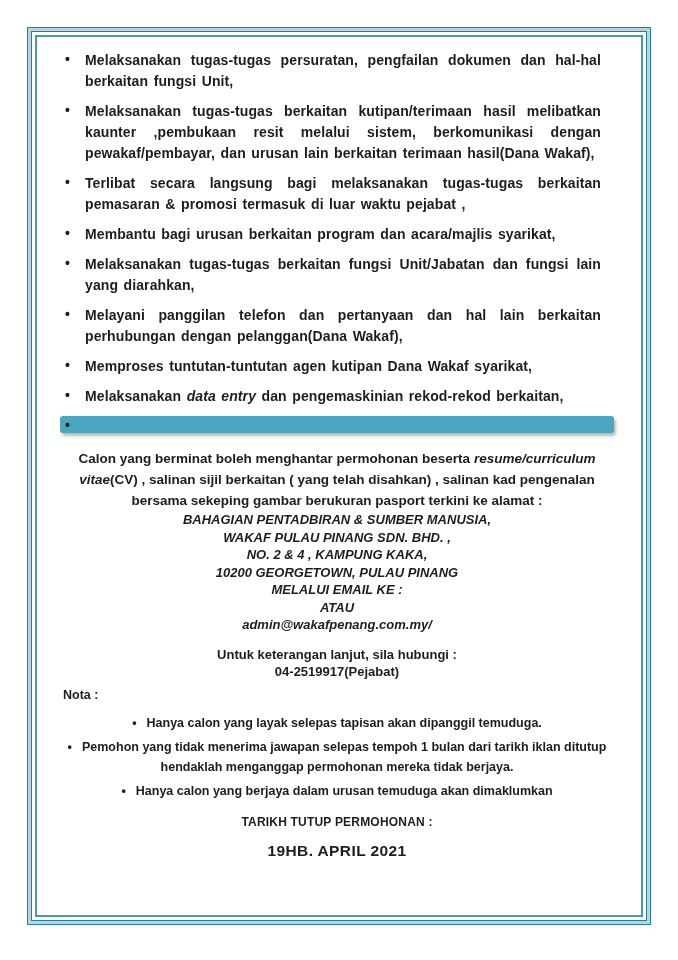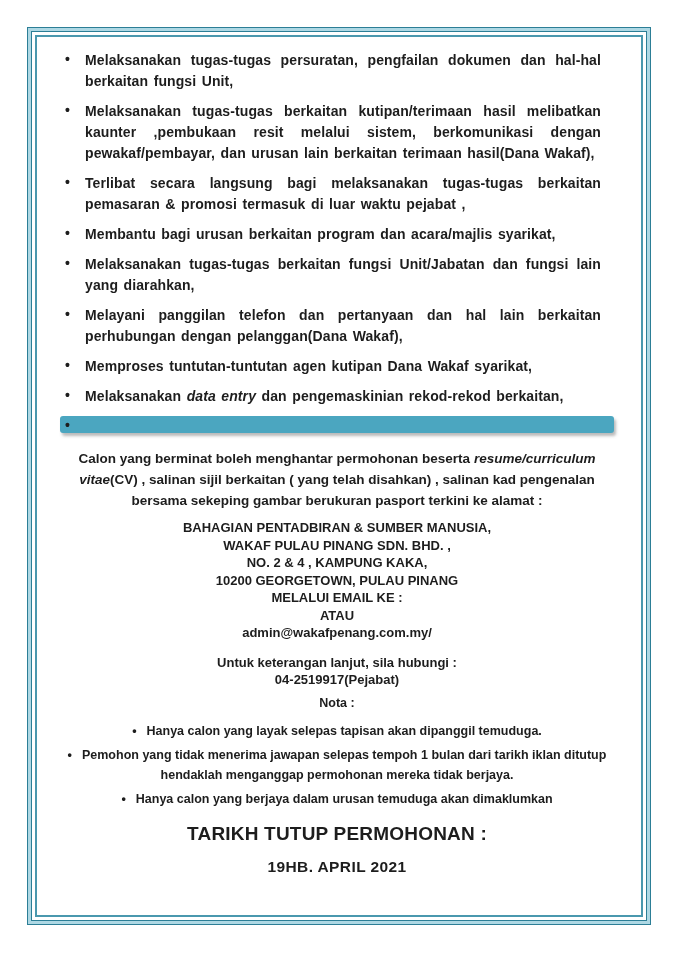--- a/index.html
+++ b/index.html
@@ -26,27 +26,27 @@
   .it { font-style:italic; }
 
   .divider {
     height:17px; width:calc(100% + 6px); margin:7px 0 0 -3px;
     background:var(--bar,#4ba6c0); border-radius:3px;
     box-shadow:2px 3px 3px rgba(120,120,120,0.5);
   }
 
   .intro { margin:15px auto 0; max-width:552px; text-align:center;
            font-size:13.5px; line-height:21px; }
-  .address { margin-top:8px; text-align:center; font-size:13px; line-height:17.5px; }
+  .address { margin-top:0; text-align:center; font-size:13px; line-height:17.5px;font-style:italic; }
   .contact { margin-top:12px; text-align:center; font-size:13px; line-height:17.5px; }
-  .nota-label { margin-top:7px; text-align:center; font-size:12.5px; }
+  .nota-label { margin-top:7px; font-size:12.5px; }
   .nota { margin-top:11px; }
   .nota-item { text-align:center; font-size:12.5px; line-height:20px; margin-bottom:4px; }
   .nota-item .blt { margin-right:10px; }
-  .closing-label { margin-top:14px; text-align:center; font-size:19px; letter-spacing:0.2px; }
+  .closing-label { margin-top:14px; text-align:center; font-size:12px; letter-spacing:0.2px; }
   .closing-date  { margin-top:13px; text-align:center; font-size:15.5px; letter-spacing:0.4px; }
 </style>
 </head>
 <body>
 
 <div class="page">
   <div class="f1">
     <div class="f2">
       <div class="f3">
         <div class="f4">

